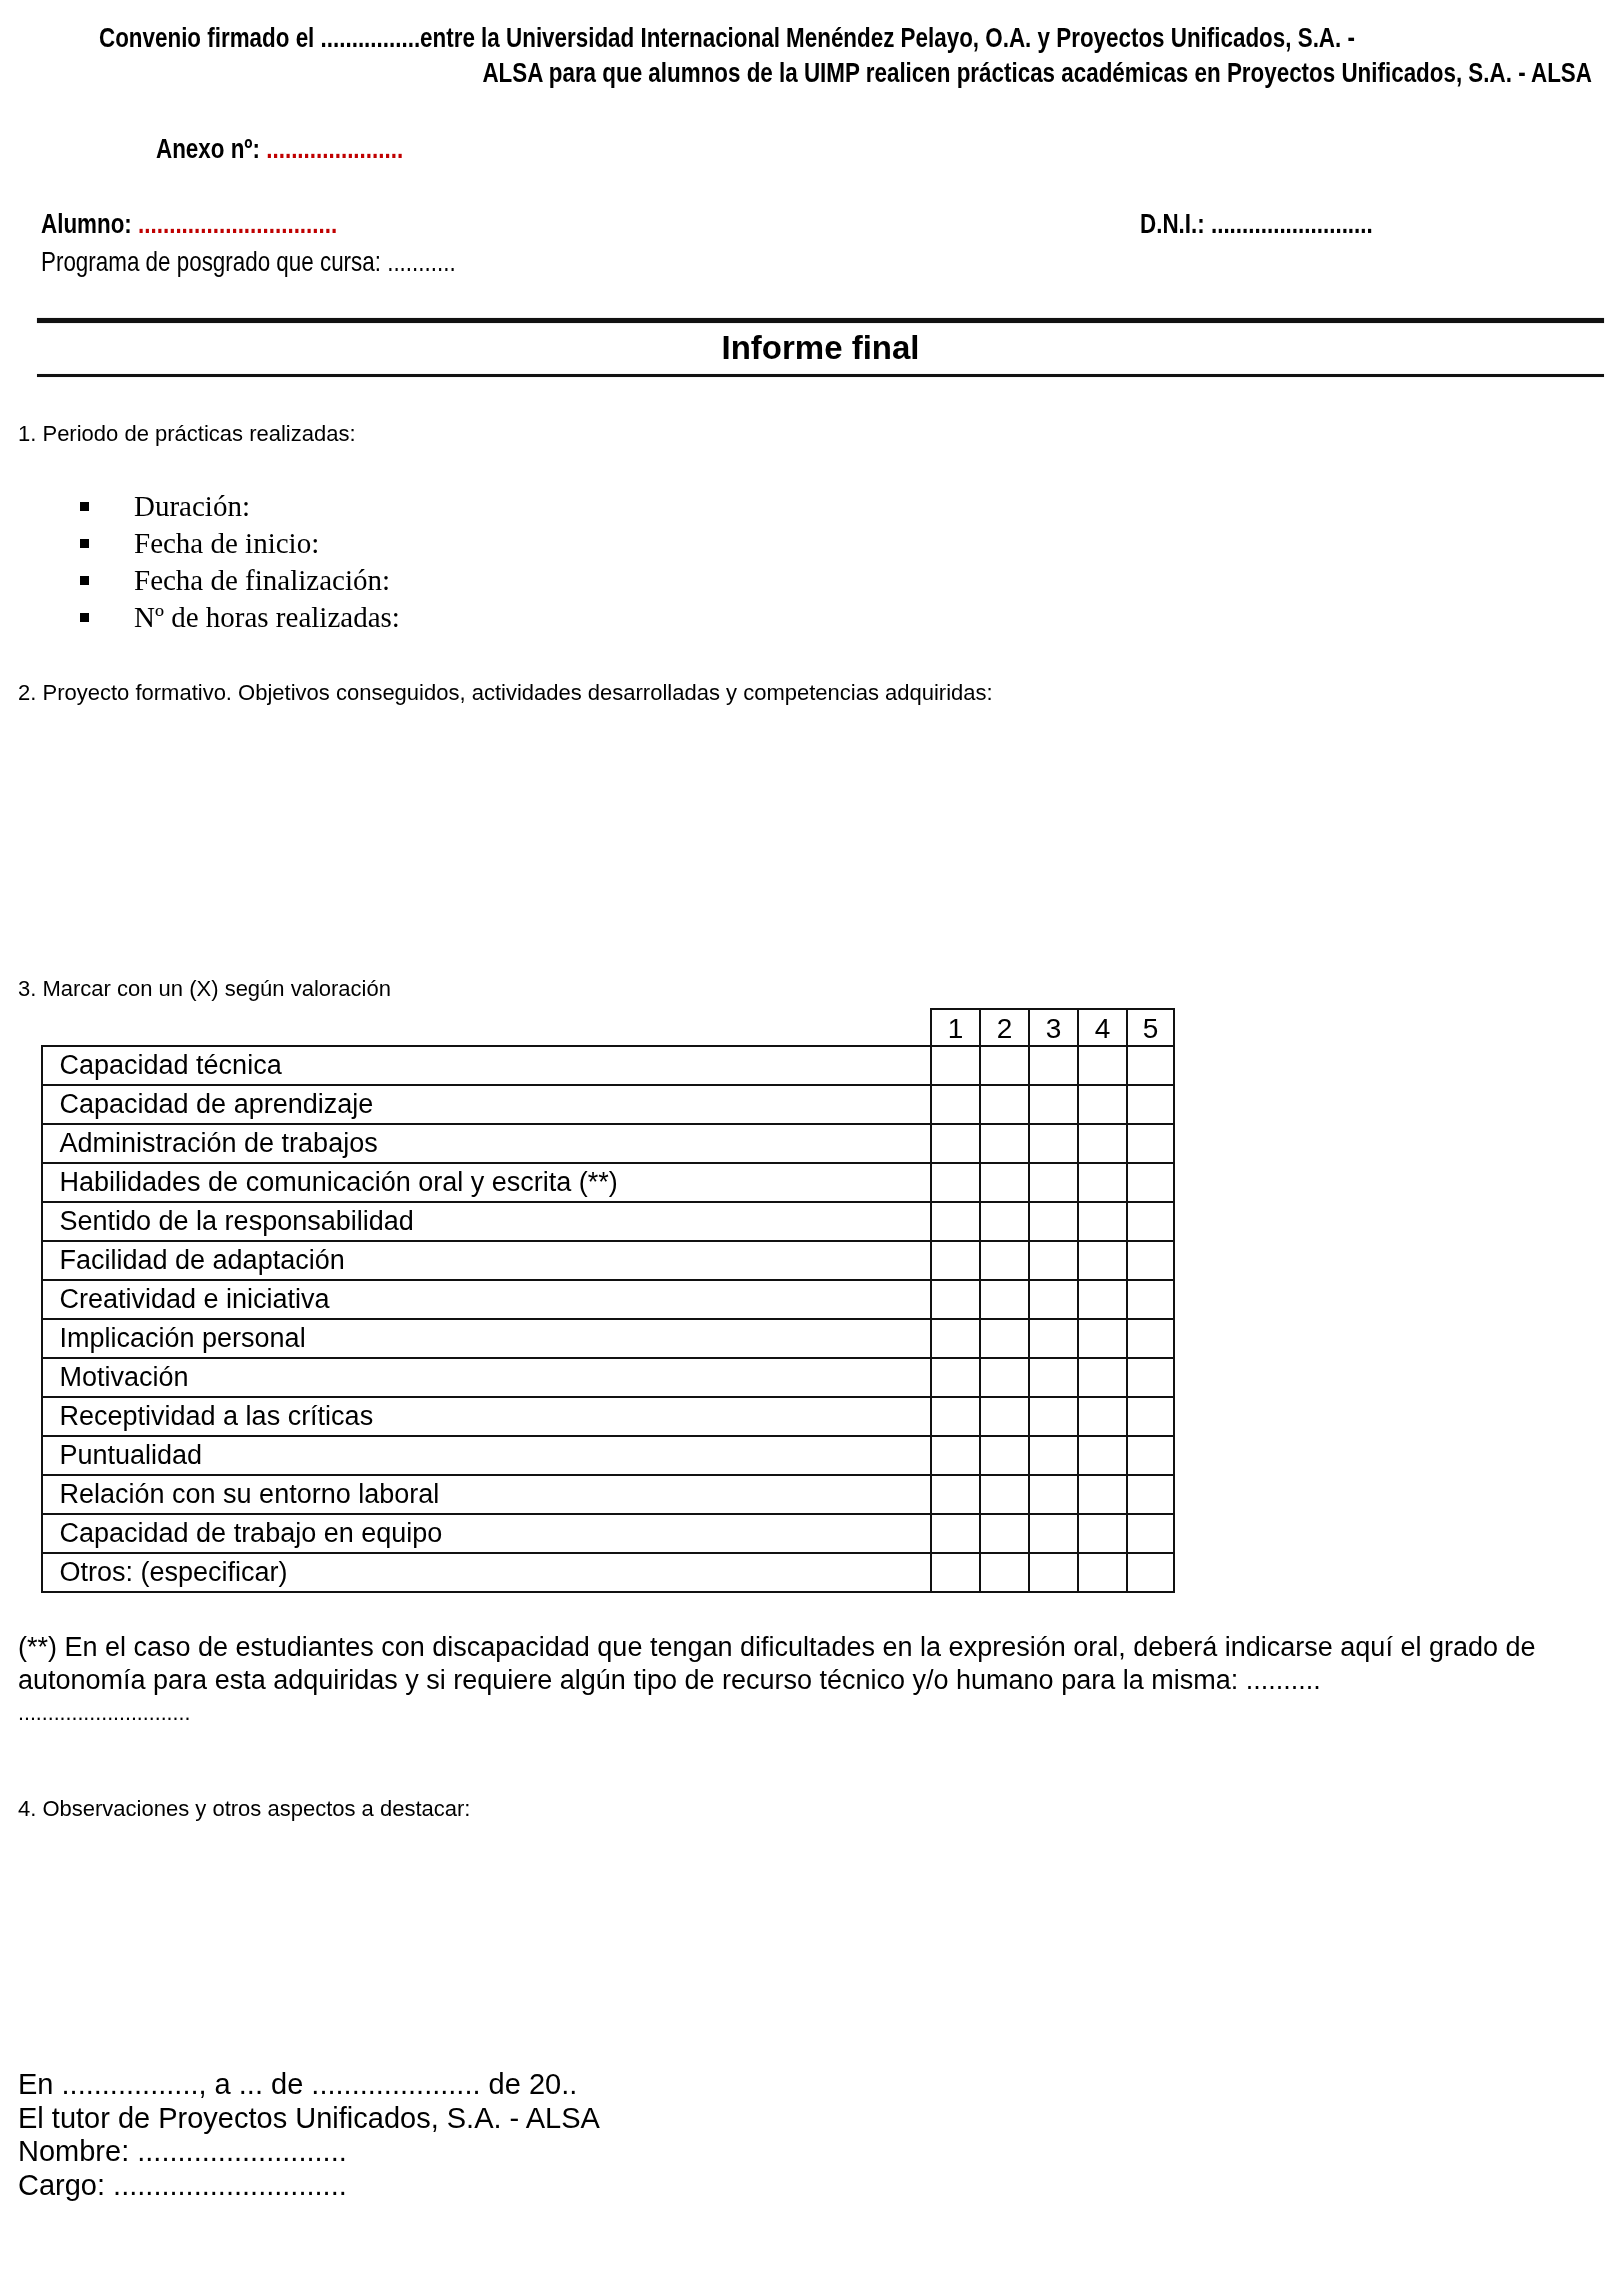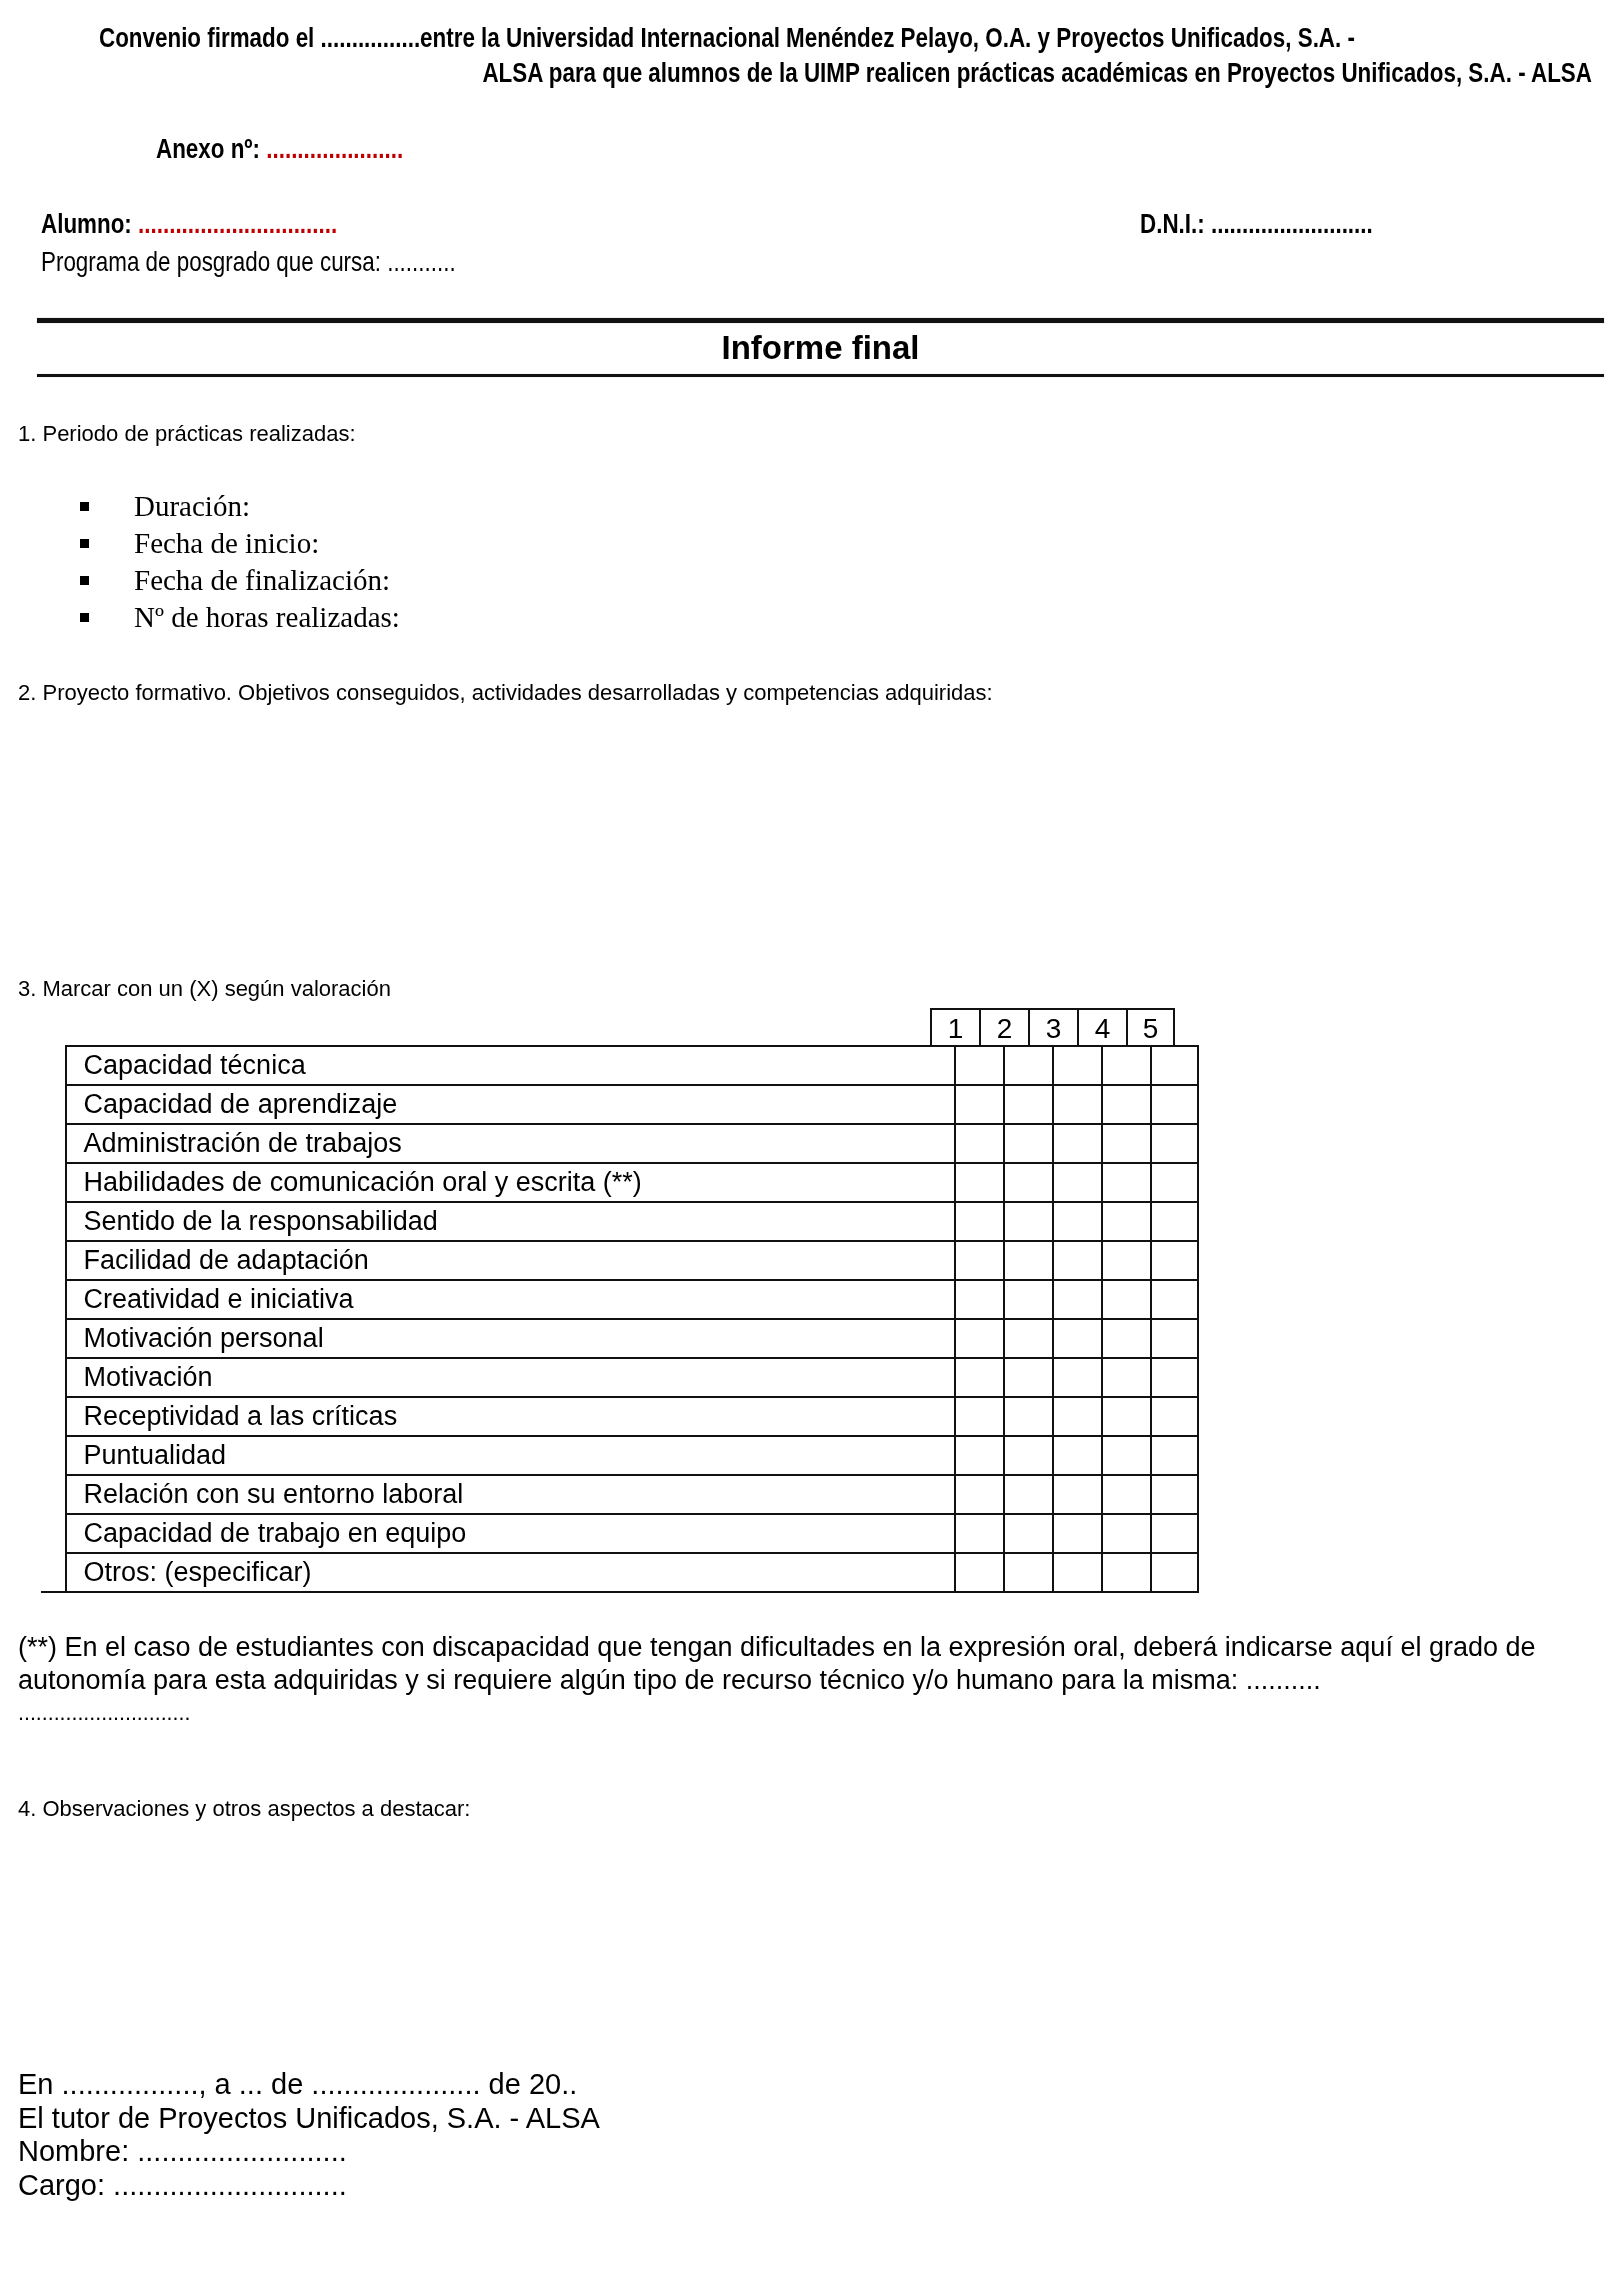--- a/index.html
+++ b/index.html
@@ -48,21 +48,21 @@
   
   .rt { position: absolute; left: 41px; top: 1008px; }
   .rt-head { position: absolute; left: 889px; top: 0; display: flex; }
   .rt-head .hc {
     width: 49px; height: 37px; box-sizing: border-box;
     border-top: 2.5px solid #111; border-left: 2.5px solid #111;
     font-size: 28px; line-height: 37px; text-align: center;
   }
   .rt-head .hc:last-child { border-right: 2.5px solid #111; }
   .rt-body { position: absolute; left: 0; top: 37px; border-bottom: 2.5px solid #111; }
-  .rt-row { display: flex; height: 39px; box-sizing: border-box; border-top: 2.5px solid #111; margin-left: 24px; }
+  .rt-row { display: flex; height: 39px; box-sizing: border-box; border-top: 2.5px solid #111; }
   .rt-row .lbl {
     width: 889px; box-sizing: border-box; border-left: 2.5px solid #111;
     padding-left: 16.5px; font-size: 27px; line-height: 36px; white-space: nowrap;
   }
   .rt-row .cell { width: 49px; box-sizing: border-box; border-left: 2.5px solid #111; cursor: pointer; }
   .rt-row .cell:last-child { border-right: 2.5px solid #111; }
 
   .note { font-size: 27px; line-height: 33px; }
   .sign { font-size: 29px; line-height: 34px; }
 </style>
@@ -167,21 +167,21 @@
       </div>
       <div class="rt-row">
         <div class="lbl">Creatividad e iniciativa</div>
         <div class="cell"></div>
         <div class="cell"></div>
         <div class="cell"></div>
         <div class="cell"></div>
         <div class="cell"></div>
       </div>
       <div class="rt-row">
-        <div class="lbl">Motivación personal</div>
+        <div class="lbl">Implicación personal</div>
         <div class="cell"></div>
         <div class="cell"></div>
         <div class="cell"></div>
         <div class="cell"></div>
         <div class="cell"></div>
       </div>
       <div class="rt-row">
         <div class="lbl">Motivación</div>
         <div class="cell"></div>
         <div class="cell"></div>

